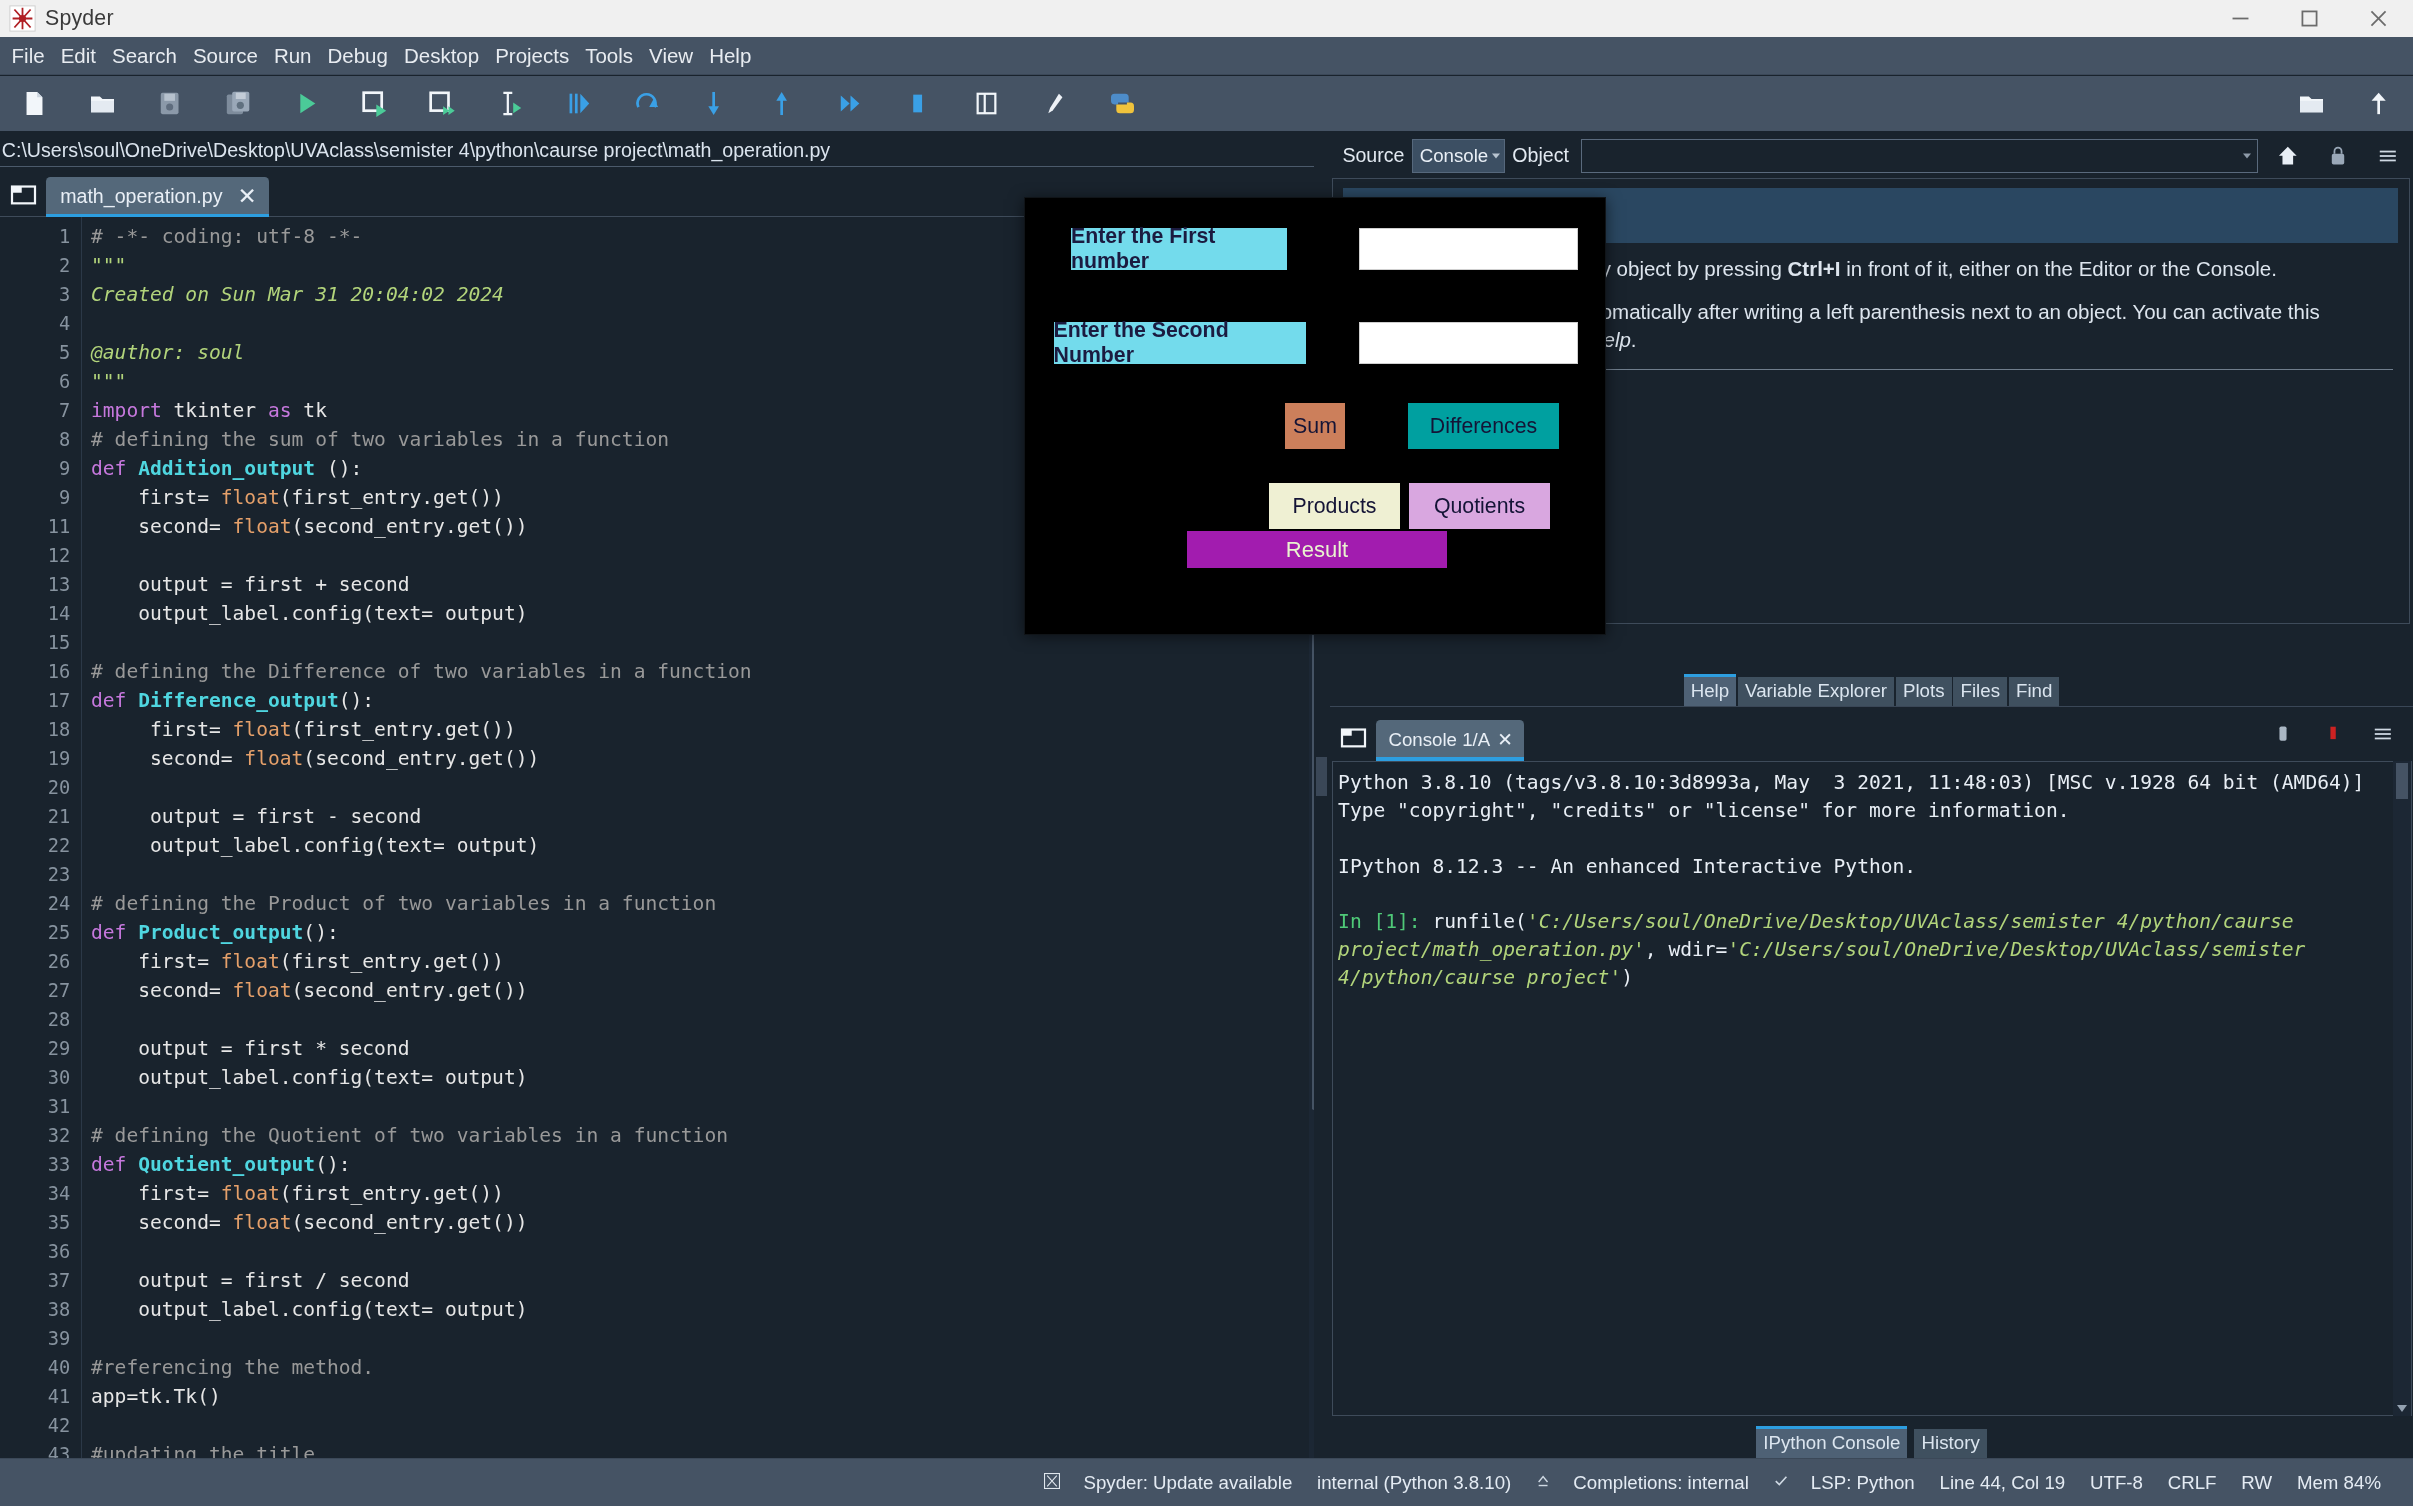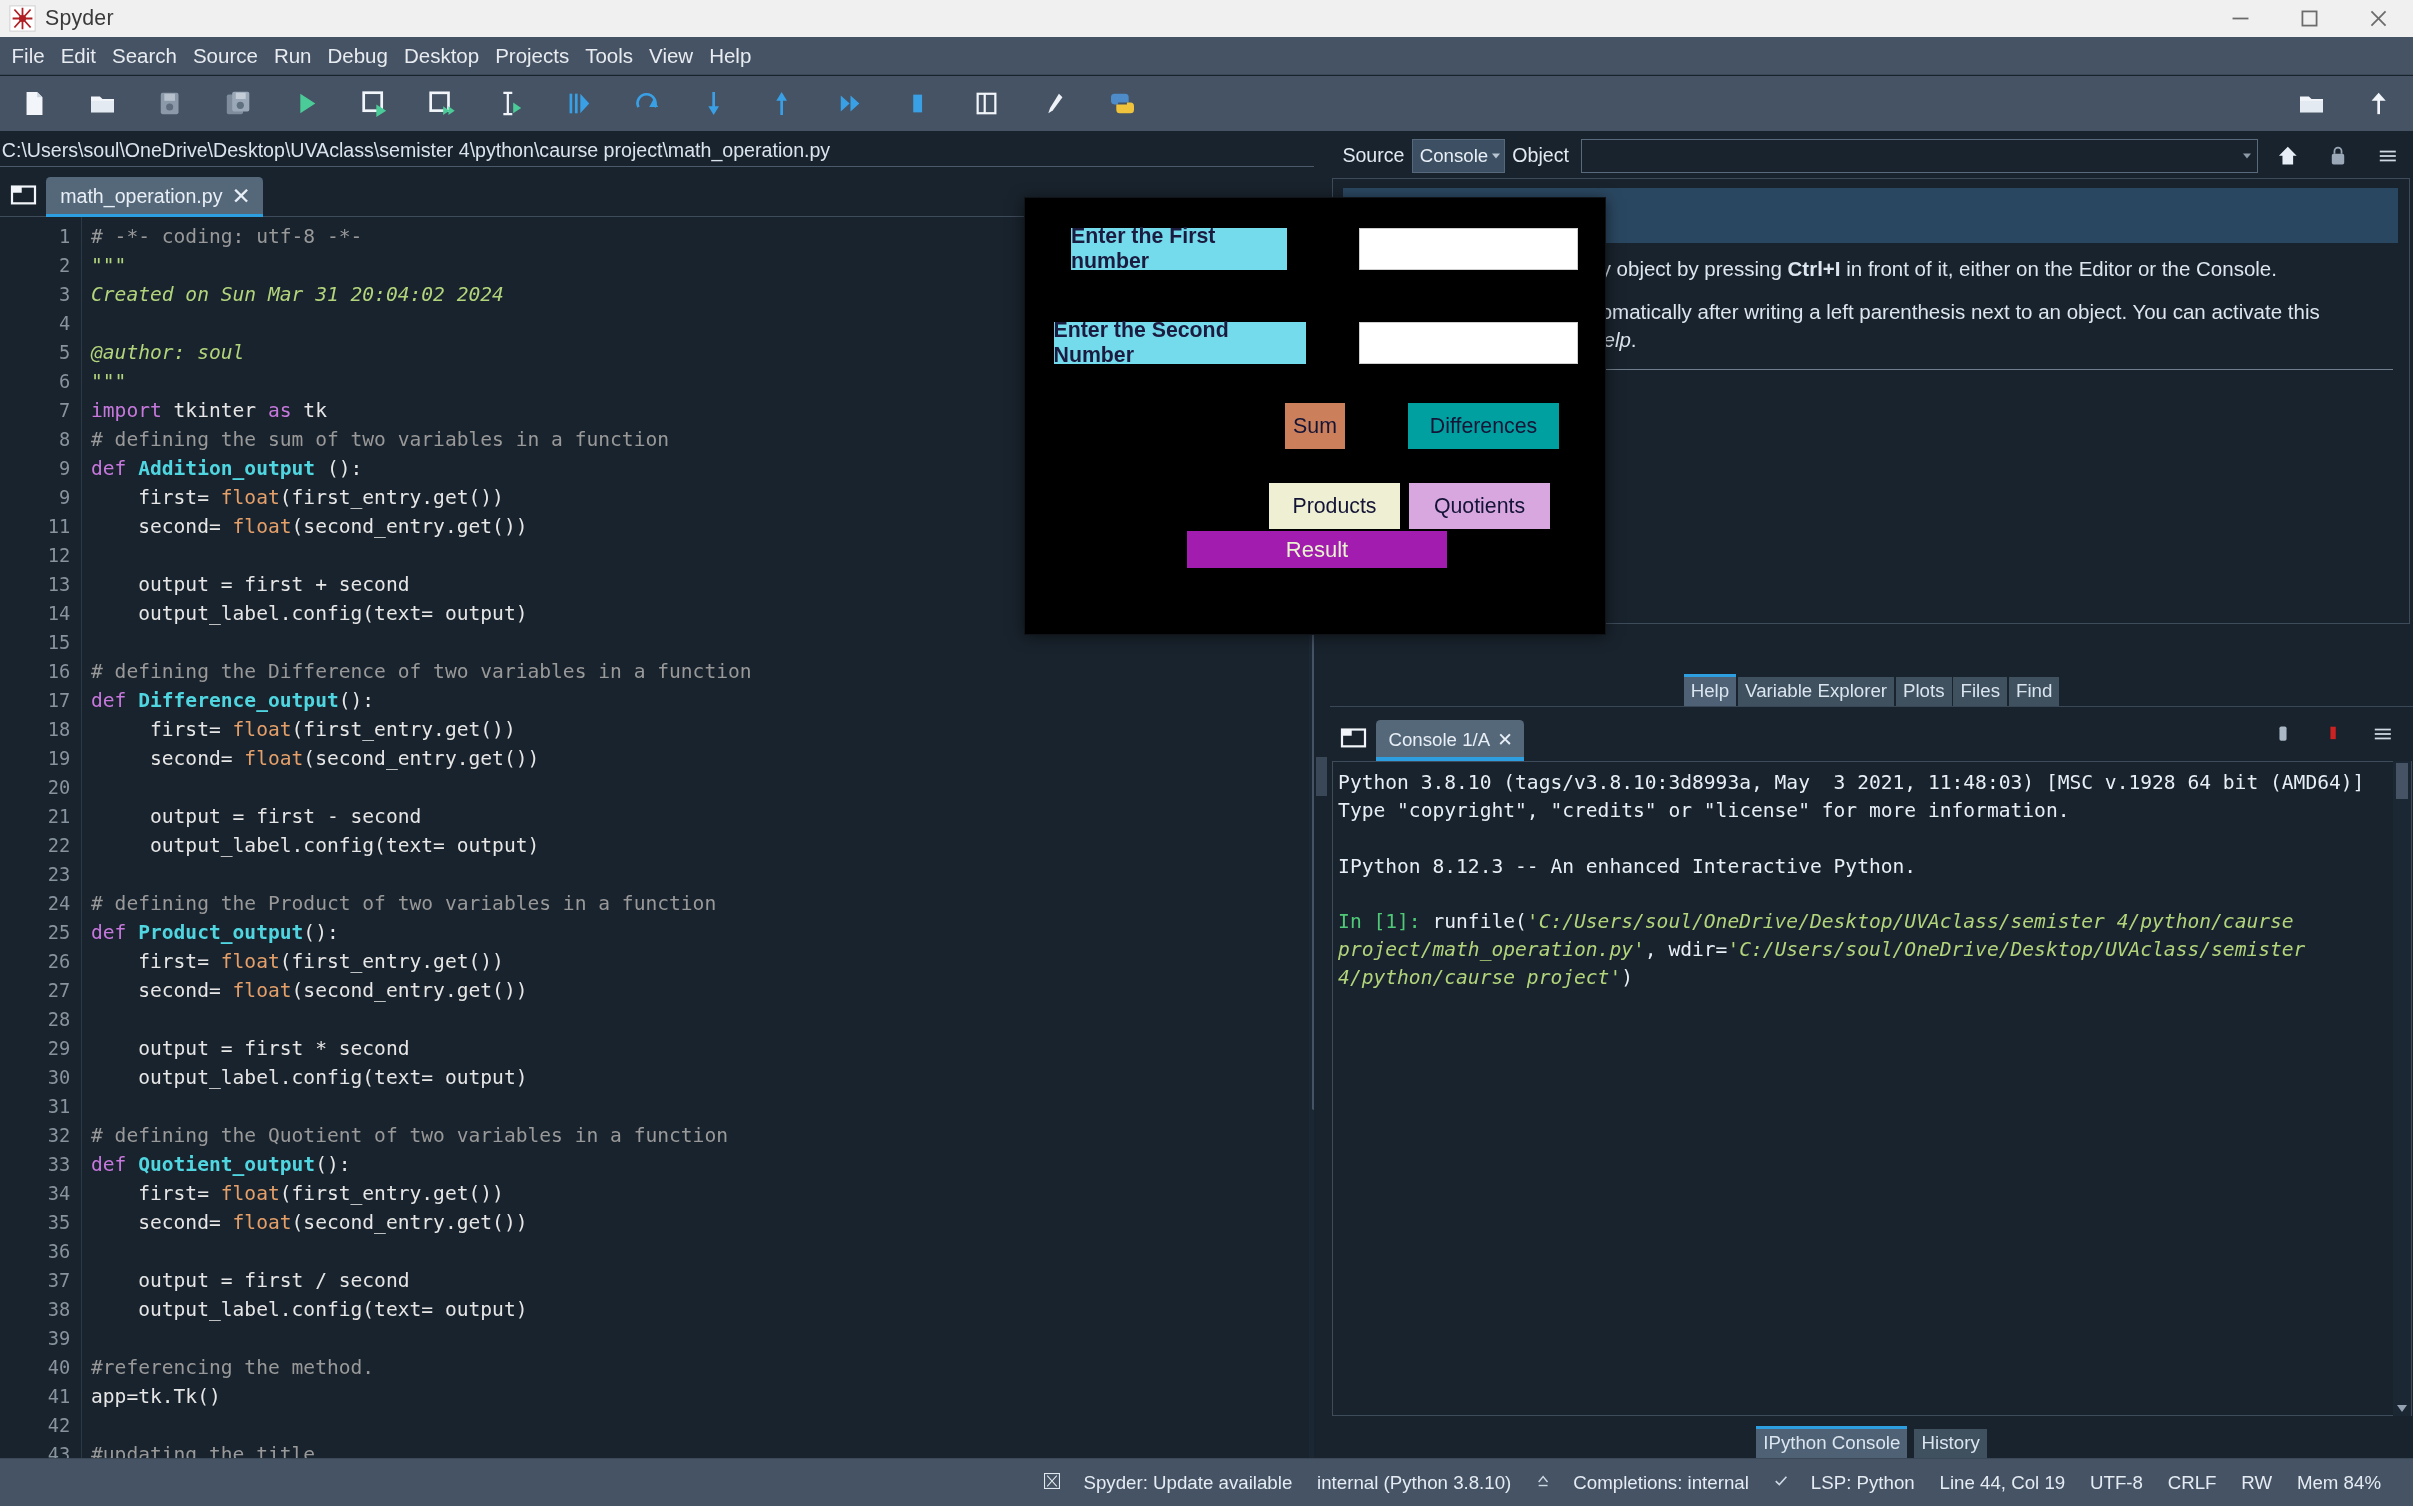--- a/index.html
+++ b/index.html
@@ -83,21 +83,21 @@
   }
   #editor-tabrow {
     height: 50px; background: #19232d; display: flex; align-items: flex-end;
     border-bottom: 0.9px solid #3e4b5a;
   }
   #editor-tabrow .browse-ico {
     width: 46px; height: 44px; display: flex; align-items: center; justify-content: center;
   }
   .etab {
     height: 39px; background: #54687a; color: #e9eff6;
-    display: flex; align-items: center; gap: 9px;
+    display: flex; align-items: center; gap: 15px;
     padding: 0 12.4px 0 14.2px; font-size: 19.6px; position: relative;
     border-top-left-radius: 4.4px; border-top-right-radius: 4.4px;
     font-family: "Liberation Sans", sans-serif;
   }
   .etab::after {
     content:''; position: absolute; left:0; right:0; bottom:-1.8px; height: 3.6px; background: #2d9ee0;
   }
   .etab .x { font-size: 23px; color: #e9eff6; line-height: 1; }
 
   #code-area {

